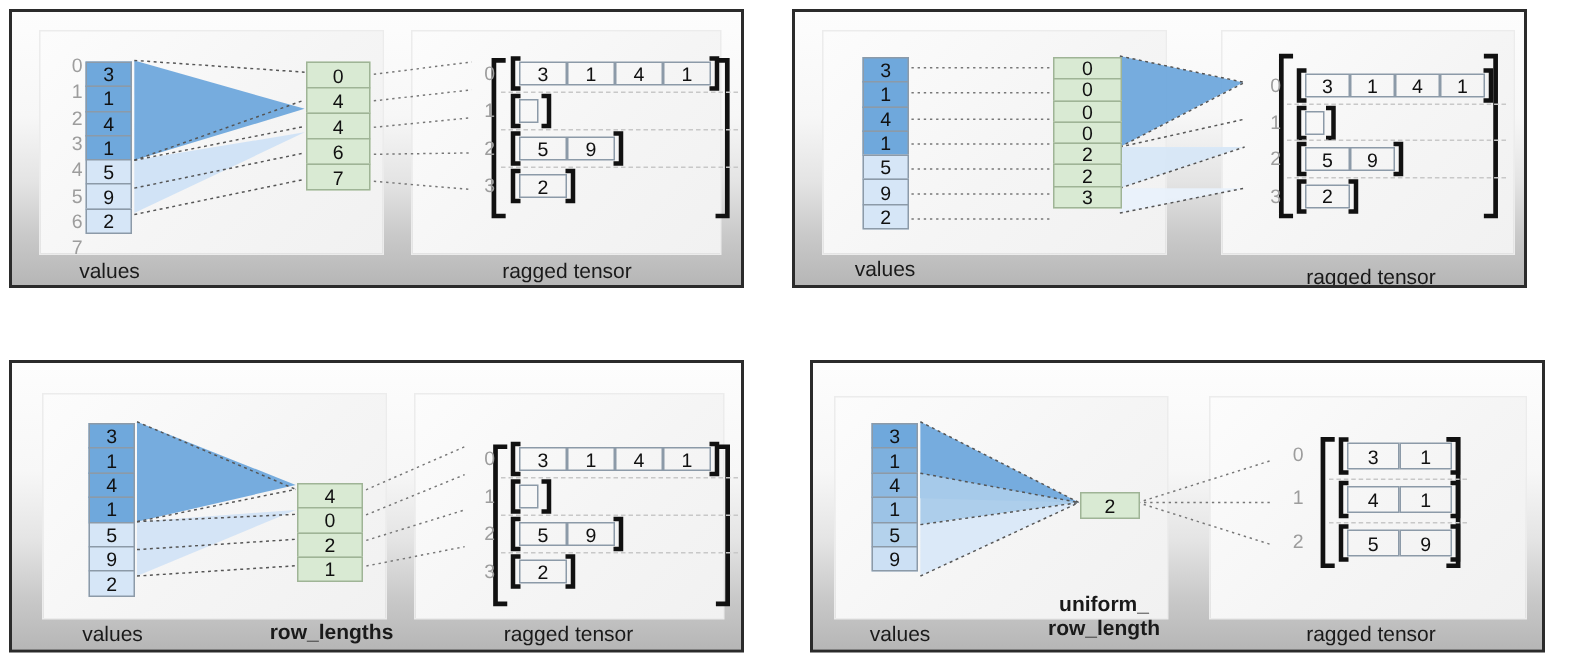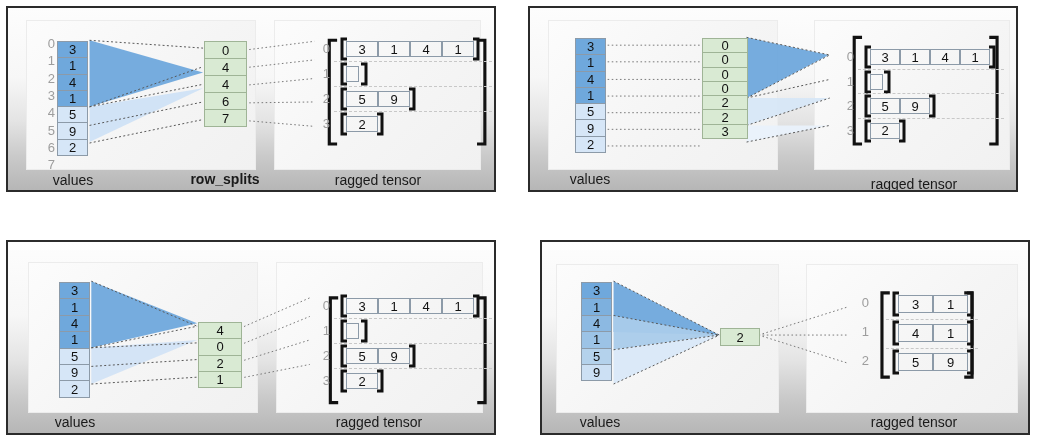--- a/index.html
+++ b/index.html
@@ -202,21 +202,20 @@
         <div class="rtlabel" style="left: 308px; top: 109px;">3</div>
         <div class="sep" style="left: 326px; width: 158px; top: 103px;"></div>
         <svg width="50" height="24" style="position: absolute; left: 330px; top: 104px;">
           <path d="M9 2 L4 2 L4 22 L9 22" stroke="#111" stroke-width="3" fill="none"></path>
           <path d="M39 2 L44 2 L44 22 L39 22" stroke="#111" stroke-width="3" fill="none"></path>
         </svg>
         <div class="rcell light" style="left: 338px; top: 108px; width: 32px; height: 16px;">2</div>
       </div>
 
     <div class="cap" style="left:30px; top:164px; width:70px;">values</div>
-    <div class="cap bold" style="left:152px; top:163px; width:130px;">row_splits</div>
     <div class="cap" style="left:300px; top:164px; width:140px;">ragged tensor</div>
   </div>
 
   <div class="panel p2">
     <div class="card" style="left:18px; top:12px; width:230px; height:150px;"></div>
     <div class="card" style="left:284px; top:12px; width:196px; height:150px;"></div>
 
     <svg class="ovl" viewBox="0 0 490 186">
       <polygon points="218,30 218,92 302,48" fill="#6fa8dc" opacity="0.95"></polygon>
       <polygon points="218,92 218,120 302,92" fill="#d7e7f7" opacity="0.95"></polygon>
@@ -370,20 +369,21 @@
         <div class="rtlabel" style="left: 308px; top: 132px;">3</div>
         <div class="sep" style="left: 326px; width: 158px; top: 126px;"></div>
         <svg width="50" height="24" style="position: absolute; left: 330px; top: 127px;">
           <path d="M9 2 L4 2 L4 22 L9 22" stroke="#111" stroke-width="3" fill="none"></path>
           <path d="M39 2 L44 2 L44 22 L39 22" stroke="#111" stroke-width="3" fill="none"></path>
         </svg>
         <div class="rcell light" style="left: 338px; top: 131px; width: 32px; height: 16px;">2</div>
       </div>
 
     <div class="cap" style="left:32px; top:172px; width:70px;">values</div>
+    <div class="cap bold" style="left:142px; top:171px; width:142px;">row_lengths</div>
     <div class="cap" style="left:300px; top:172px; width:142px;">ragged tensor</div>
   </div>
 
   <div class="panel p4">
     <div class="card" style="left:14px; top:22px; width:223px; height:149px;"></div>
     <div class="card" style="left:264px; top:22px; width:212px; height:149px;"></div>
 
     <svg class="ovl" viewBox="0 0 490 195">
       <polygon points="70,40 70,92 178,95" fill="#6fa8dc" opacity="0.95"></polygon>
       <polygon points="70,75 70,110 178,95" fill="#a9cbea" opacity="0.95"></polygon>
@@ -437,16 +437,18 @@
         <div class="sep" style="left: 344px; width: 92px; top: 106px;"></div>
         <svg width="88" height="26" style="position: absolute; left: 348px; top: 107px;">
           <path d="M9 2 L4 2 L4 24 L9 24" stroke="#111" stroke-width="3" fill="none"></path>
           <path d="M77 2 L82 2 L82 24 L77 24" stroke="#111" stroke-width="3" fill="none"></path>
         </svg>
         <div class="rcell v4" style="left: 356px; top: 111px; width: 35px; height: 18px;">5</div>
         <div class="rcell v4" style="left: 391px; top: 111px; width: 35px; height: 18px;">9</div>
       </div>
 
     <div class="cap" style="left:22px; top:172px; width:72px;">values</div>
+    <div class="cap bold" style="left:122px; top:152px; width:144px;">uniform_
+row_length</div>
     <div class="cap" style="left:300px; top:172px; width:144px;">ragged tensor</div>
   </div>
 
 </div>
 
 </body></html>

